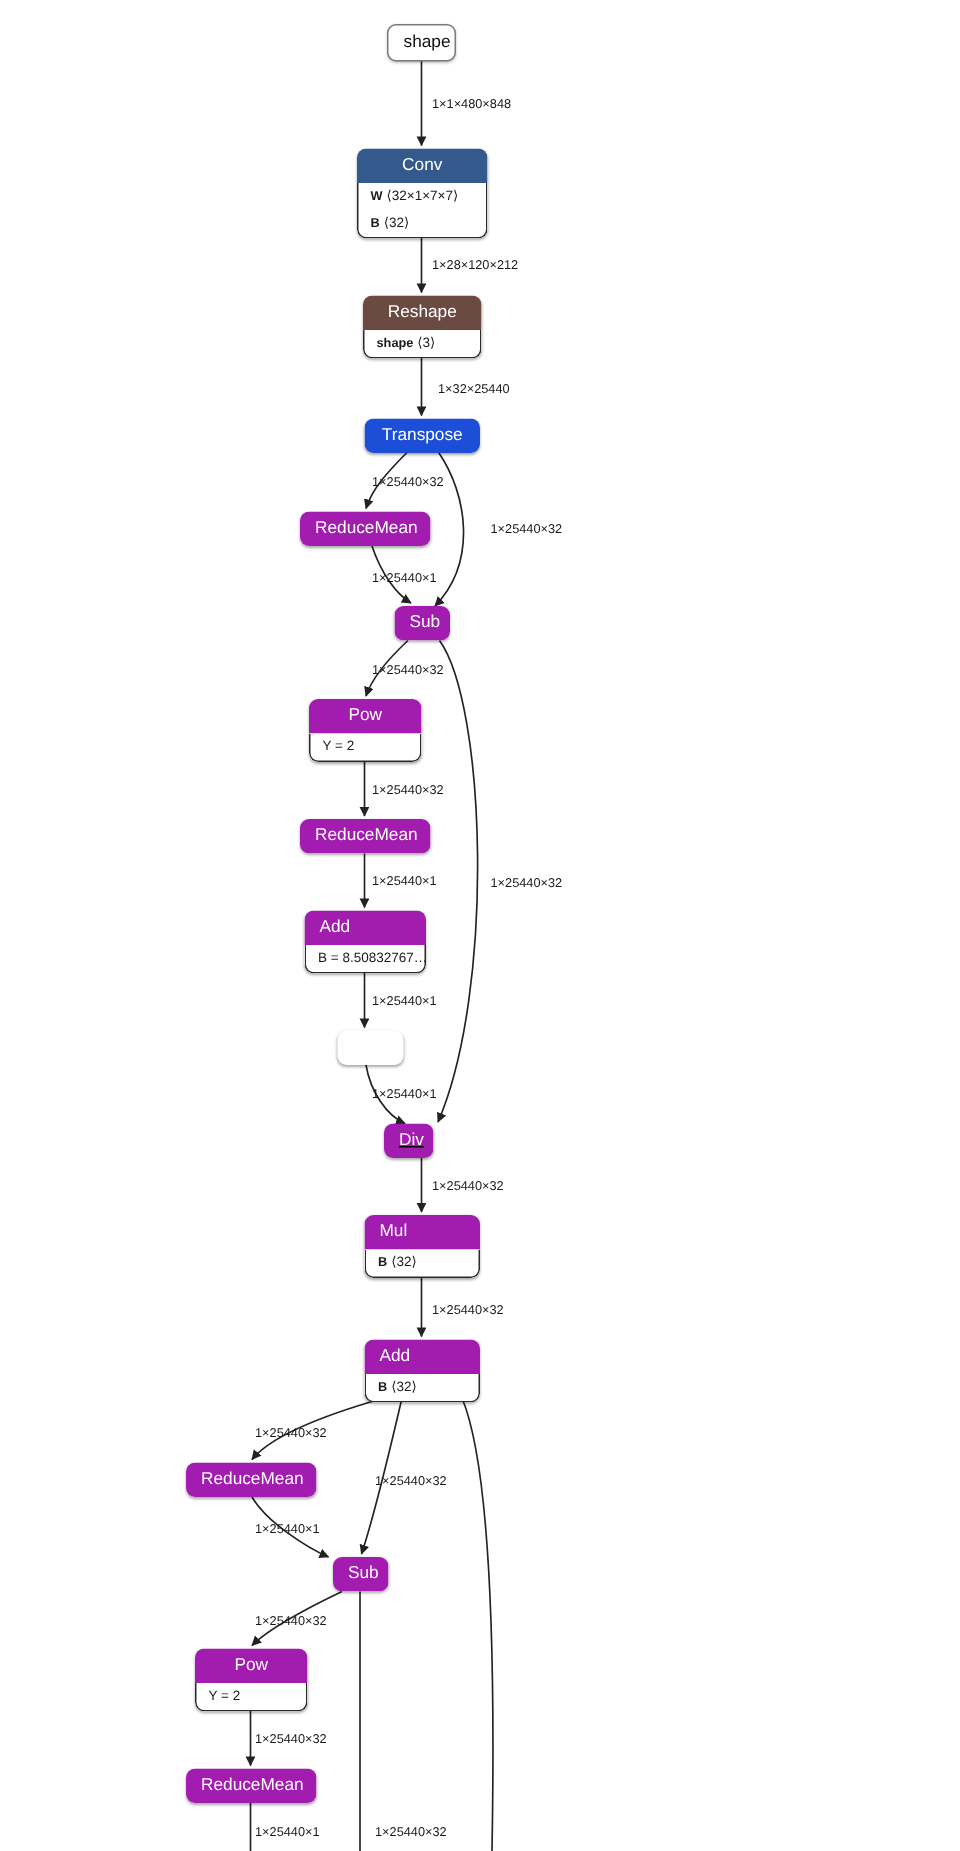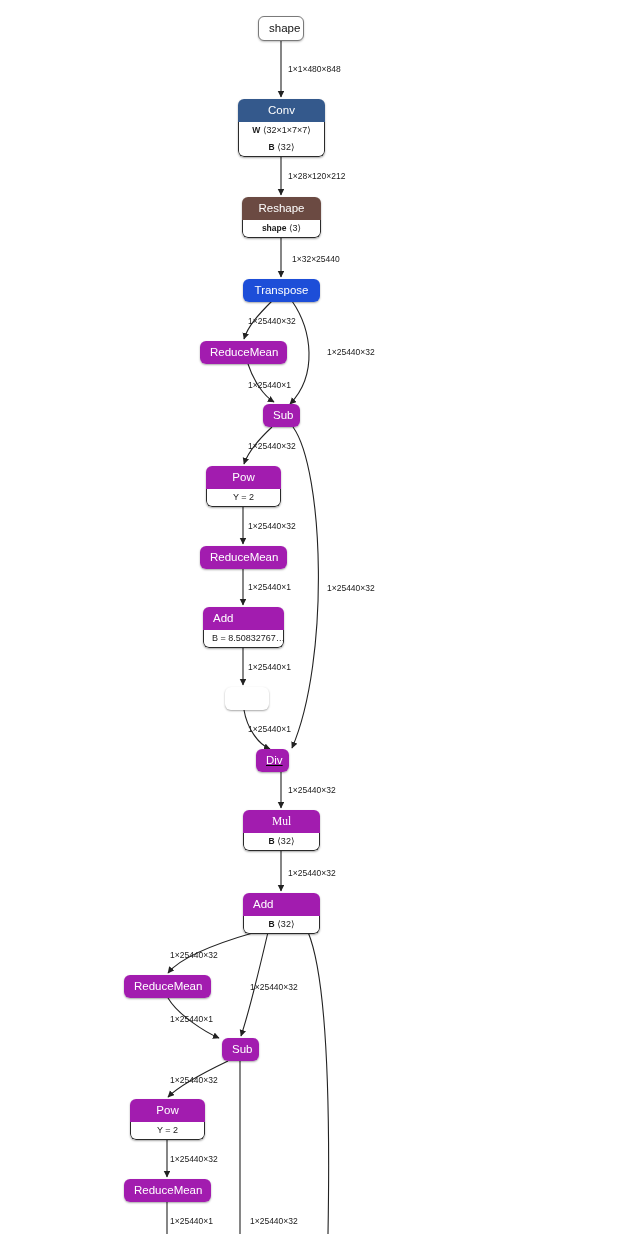--- a/index.html
+++ b/index.html
@@ -62,21 +62,21 @@
     border-top: none;
     border-bottom-left-radius: 6px;
     border-bottom-right-radius: 6px;
   }
   .node .attr {
     font-size: 9.5px;
     line-height: 12px;
     padding: 2px 8px 3px 8px;
     color: #1a1a1a;
     white-space: nowrap;
-    text-align: center;
+    text-align: left;
   }
   .node .attr .k {
     font-weight: bold;
     font-size: 8.5px;
   }
   .node .attr .v {
     font-size: 9px;
   }
   .edge-label {
     position: absolute;
@@ -197,21 +197,21 @@
 
   <div class="node black" style="left:225px; top:687px; width:36px;padding-left:44px;">
     <div class="hdr">Sqrt</div>
   </div>
 
   <div class="node black" style="left:256px; top:749px; width:33px;text-decoration:underline;">
     <div class="hdr">Div</div>
   </div>
 
   <div class="node black" style="left:243px; top:810px; width:77px;">
-    <div class="hdr" style="text-align:center;font-family:Liberation Serif, serif;">Mul</div>
+    <div class="hdr" style="text-align:left;">Mul</div>
     <div class="attrs">
       <div class="attr"><span class="k">B</span> <span class="v">⟨32⟩</span></div>
     </div>
   </div>
 
   <div class="node black" style="left:243px; top:893px; width:77px;">
     <div class="hdr" style="text-align:left;">Add</div>
     <div class="attrs">
       <div class="attr"><span class="k">B</span> <span class="v">⟨32⟩</span></div>
     </div>

